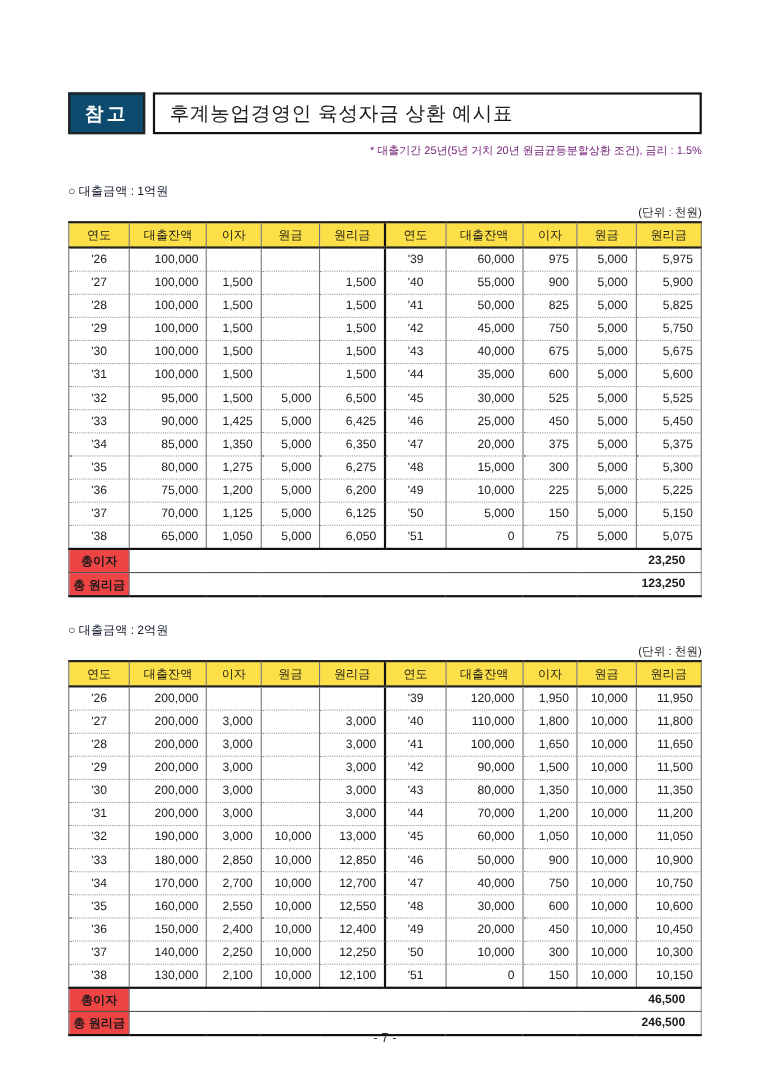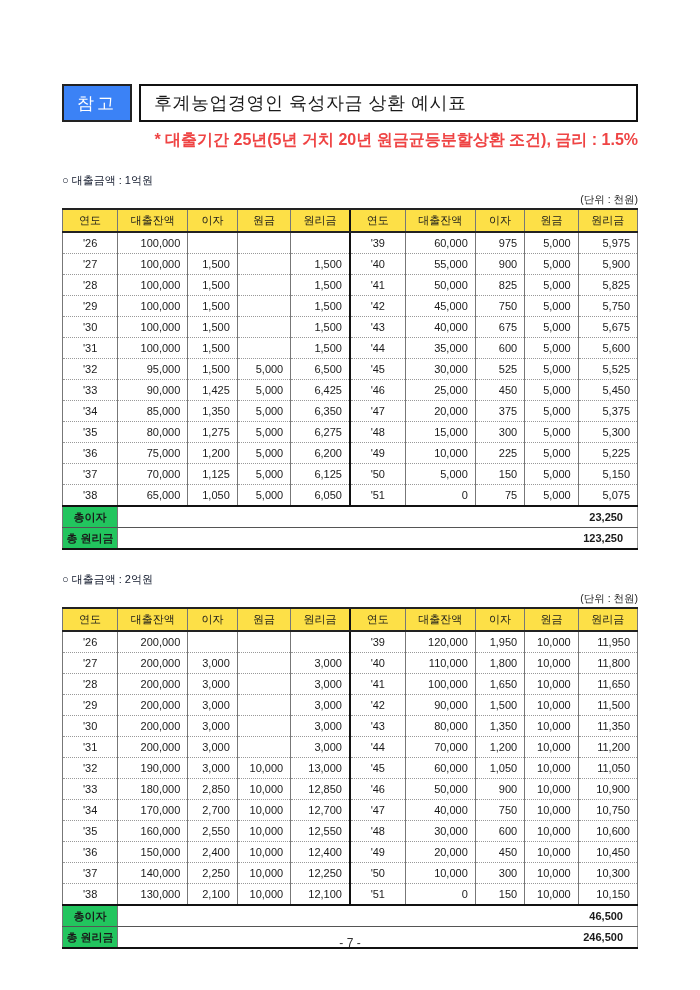--- a/index.html
+++ b/index.html
@@ -10,32 +10,32 @@
     color:#1a1a1a;
     position:relative;
     overflow:hidden;
   }
   .content{padding:84px 62px 0 62px;}
 
   
   .title-row{display:flex;gap:7px;height:38px;}
   .badge{
     width:70px;flex:0 0 70px;
-    background:#3b82f6;border:2px solid #222;
-    color:#fff;font-weight:normal;font-size:17px;letter-spacing:3px;
+    background:#0c4a6e;border:2px solid #222;
+    color:#fff;font-weight:bold;font-size:17px;letter-spacing:3px;
     display:flex;align-items:center;justify-content:center;
     box-sizing:border-box;
   }
   .title-box{
     flex:1;border:2px solid #111;box-sizing:border-box;
     display:flex;align-items:center;
     padding-left:13px;
     font-size:18px;font-weight:normal;letter-spacing:0.5px;
   }
-  .subtitle{margin-top:8px;text-align:right;font-size:16px;color:#ef4444;font-weight:bold;}
+  .subtitle{margin-top:8px;text-align:right;font-size:10px;color:#701a75;}
 
   
   .table-section{margin-top:22px;}
   .section-title{font-size:11px;color:#0f172a;}
   .unit-label{text-align:right;font-size:10.5px;margin:5px 0 1px 0;color:#222;}
 
   
   table{
     width:100%;border-collapse:collapse;table-layout:fixed;
     font-size:11px;
@@ -59,21 +59,21 @@
     white-space:nowrap;
     overflow:hidden;
   }
   td.year{text-align:center;margin-top:48px;}
   td.num{text-align:right;padding-right:7px;}
   th.mid,td.mid{border-left:2.5px solid #111;}
   tfoot tr:first-child td{border-top:2px solid #111;}
   tfoot tr:last-child td{border-bottom:2px solid #111;}
   tfoot tr:first-child td{border-bottom:1px solid #555;}
   tfoot td.flabel{
-    background:#22c55e;font-weight:bold;text-align:center;
+    background:#ef4444;font-weight:bold;text-align:center;
     border-right:1px solid #777;
   }
   tfoot td.fvalue{
     text-align:right;font-weight:bold;padding-right:14px;
     border-right:1px solid #999;
   }
 
   .page-number{
     position:absolute;bottom:40px;left:0;right:0;
     text-align:center;font-size:12px;color:#333;

